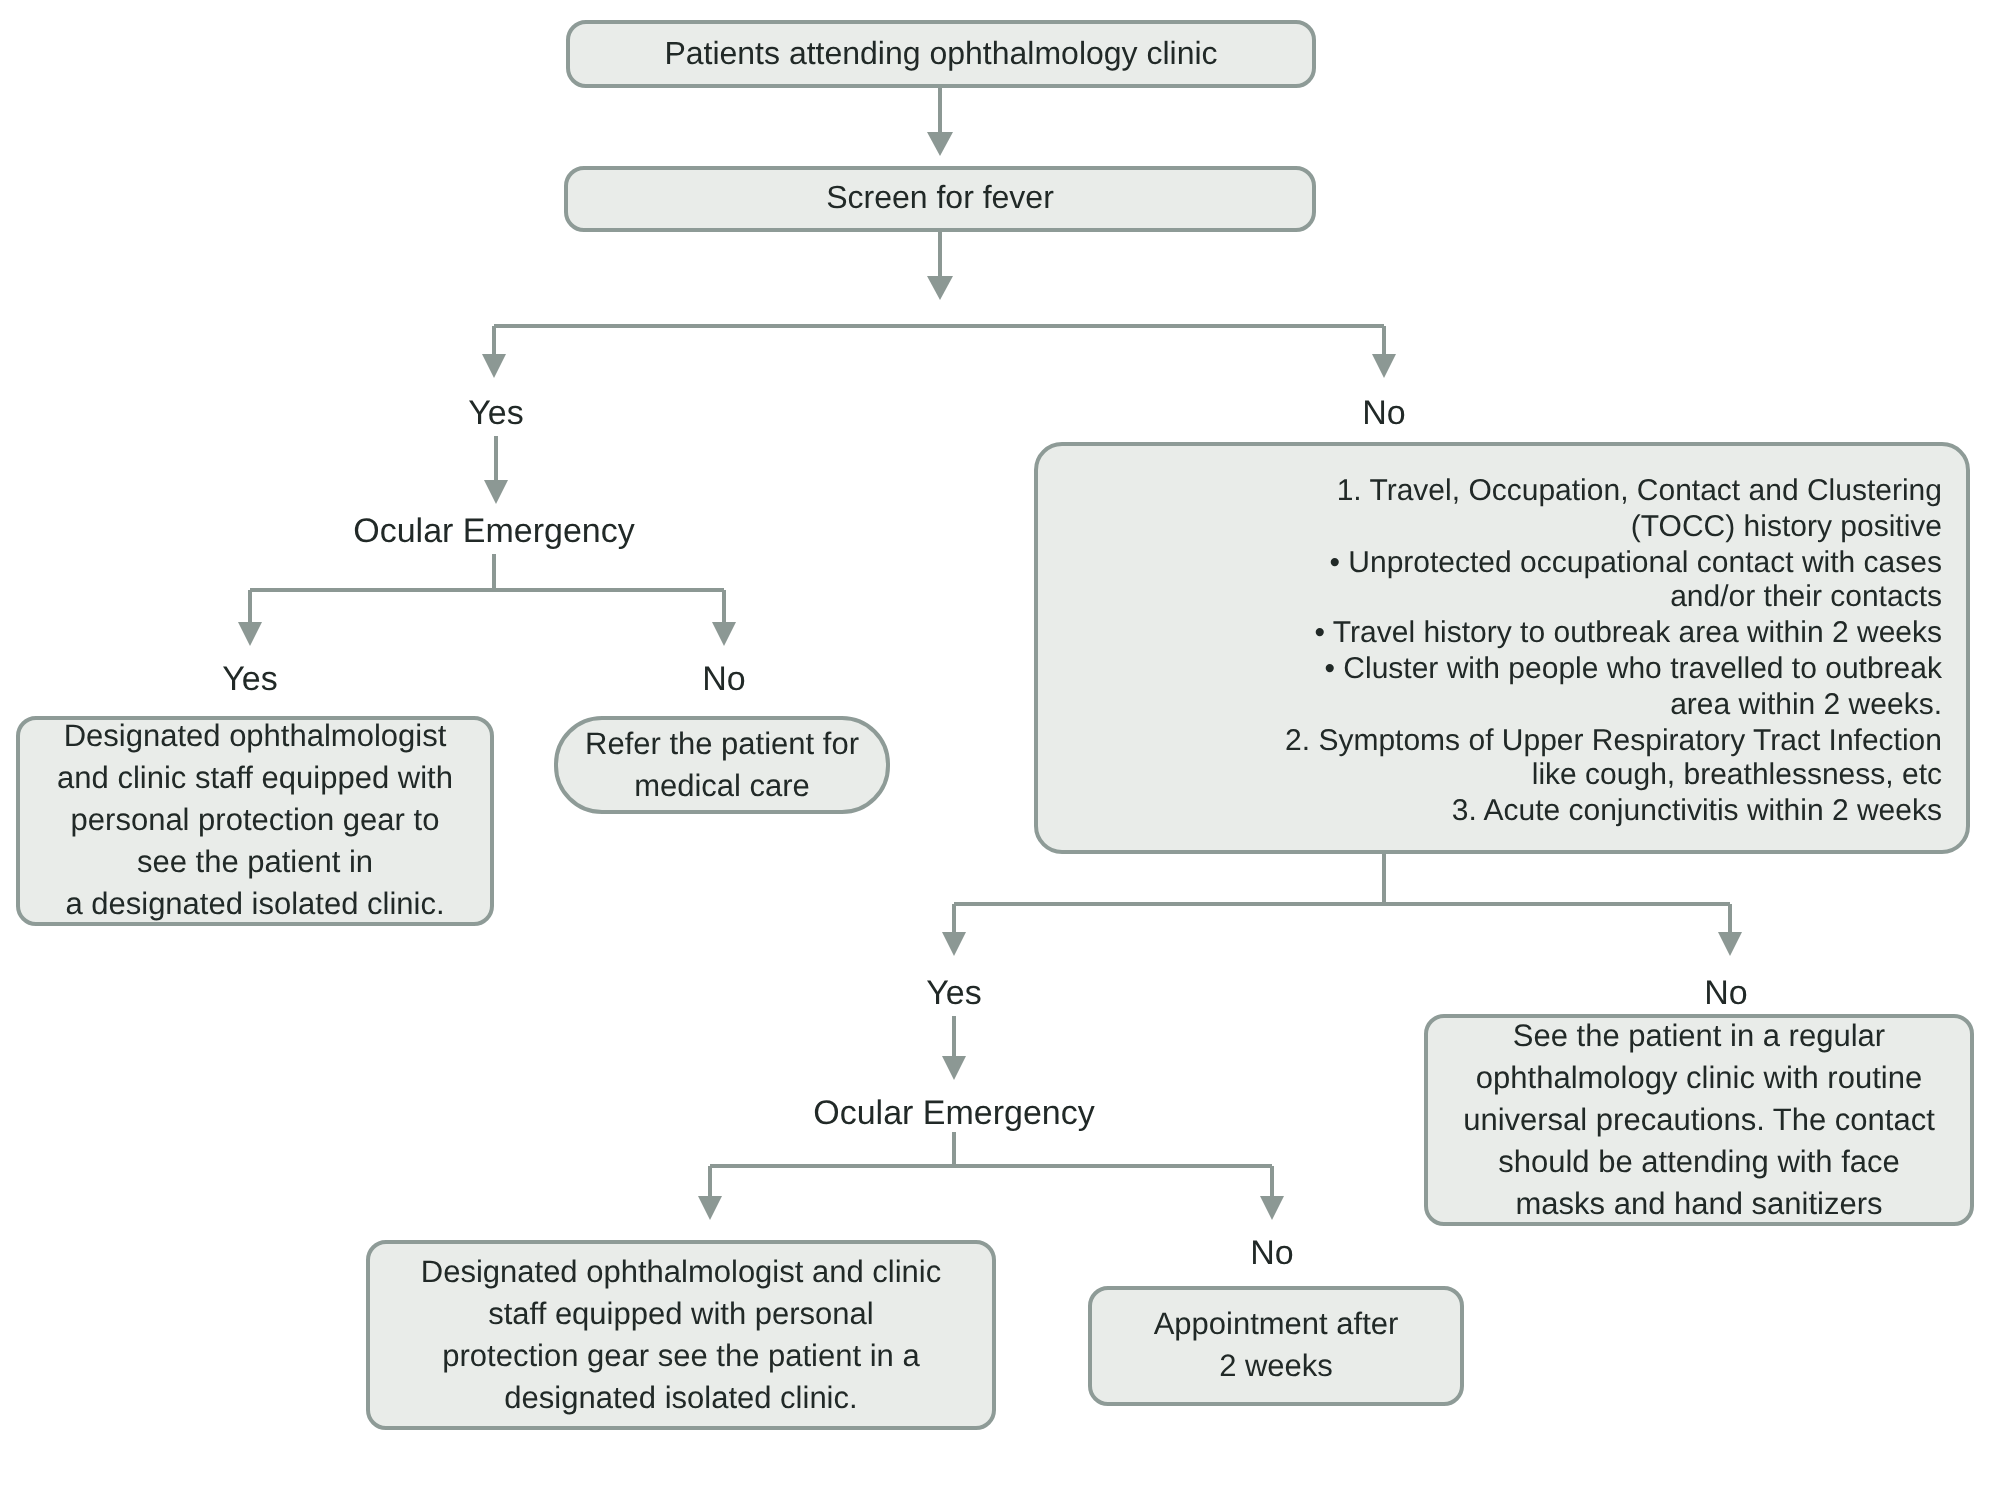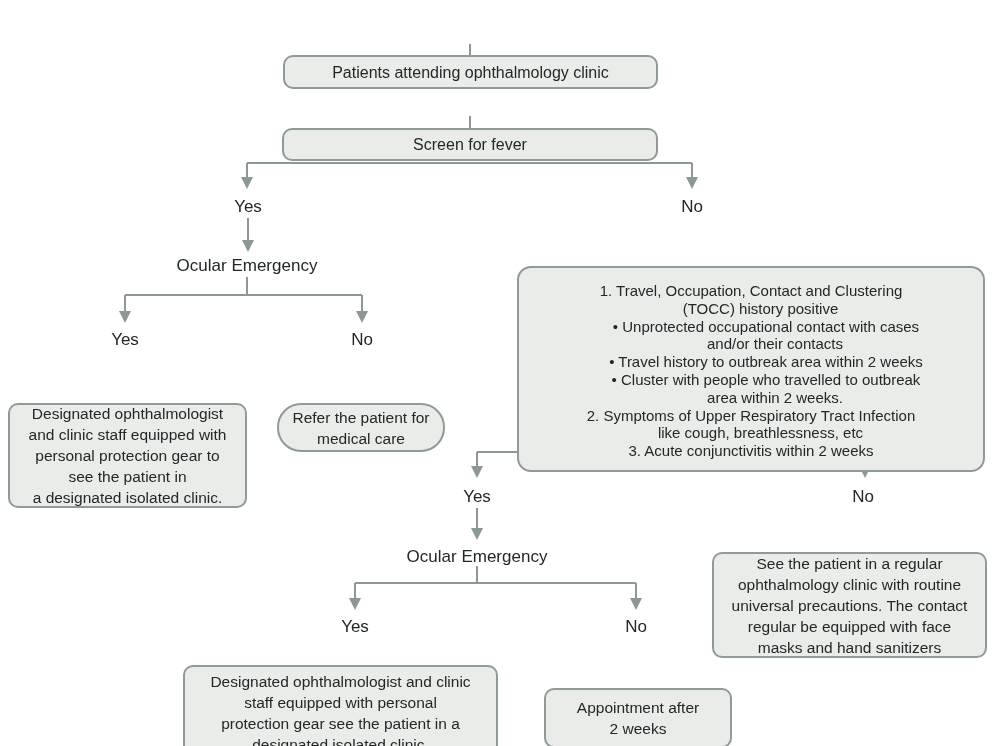--- a/index.html
+++ b/index.html
@@ -15,25 +15,24 @@
   .ahead  { fill:var(--line,#8c9894); stroke:none; }
 
   .box {
     position:absolute; box-sizing:border-box; z-index:2;
     background:var(--box-fill,#e9ece9);
     border:2px solid var(--box-border,#8e9b97);
     border-radius:10px;
     display:flex; flex-direction:column; justify-content:center;
     text-align:center; font-size:15.5px; line-height:21px;
     color:var(--text,#212927);
-    margin-top:45px;
   }
   .box.hdr { font-size:16px; }
   .box.big {
-    border-radius:14px; text-align:center;
+    border-radius:14px; text-align:right;
     font-size:15px; line-height:17.8px;
     padding:14px 12px 10px 12px; justify-content:flex-start;
   }
   .big .tn  { padding-left:0;  }
   .big .th  { padding-left:19px; }
   .big .tb  { padding-left:30px; }
   .big .tbh { padding-left:48px; }
 
   .lbl {
     position:absolute; z-index:2; transform:translateX(-50%);
@@ -146,21 +145,21 @@
     <div class="tn">3. Acute conjunctivitis within 2 weeks</div>
   </div>
 
   <div class="lbl" style="left:477px; top:488px;">Yes</div>
   <div class="lbl" style="left:863px; top:488px;">No</div>
 
   <div class="box" style="left:712px; top:507px; width:275px; height:106px;">
     <div>See the patient in a regular</div>
     <div>ophthalmology clinic with routine</div>
     <div>universal precautions. The contact</div>
-    <div>regular be equipped with face</div>
+    <div>should be attending with face</div>
     <div>masks and hand sanitizers</div>
   </div>
 
   <div class="lbl" style="left:477px; top:548px;">Ocular Emergency</div>
 
   <div class="lbl" style="left:355px; top:618px;">Yes</div>
   <div class="lbl" style="left:636px; top:618px;">No</div>
 
   <div class="box" style="left:183px; top:620px; width:315px; height:95px;">
     <div>Designated ophthalmologist and clinic</div>

